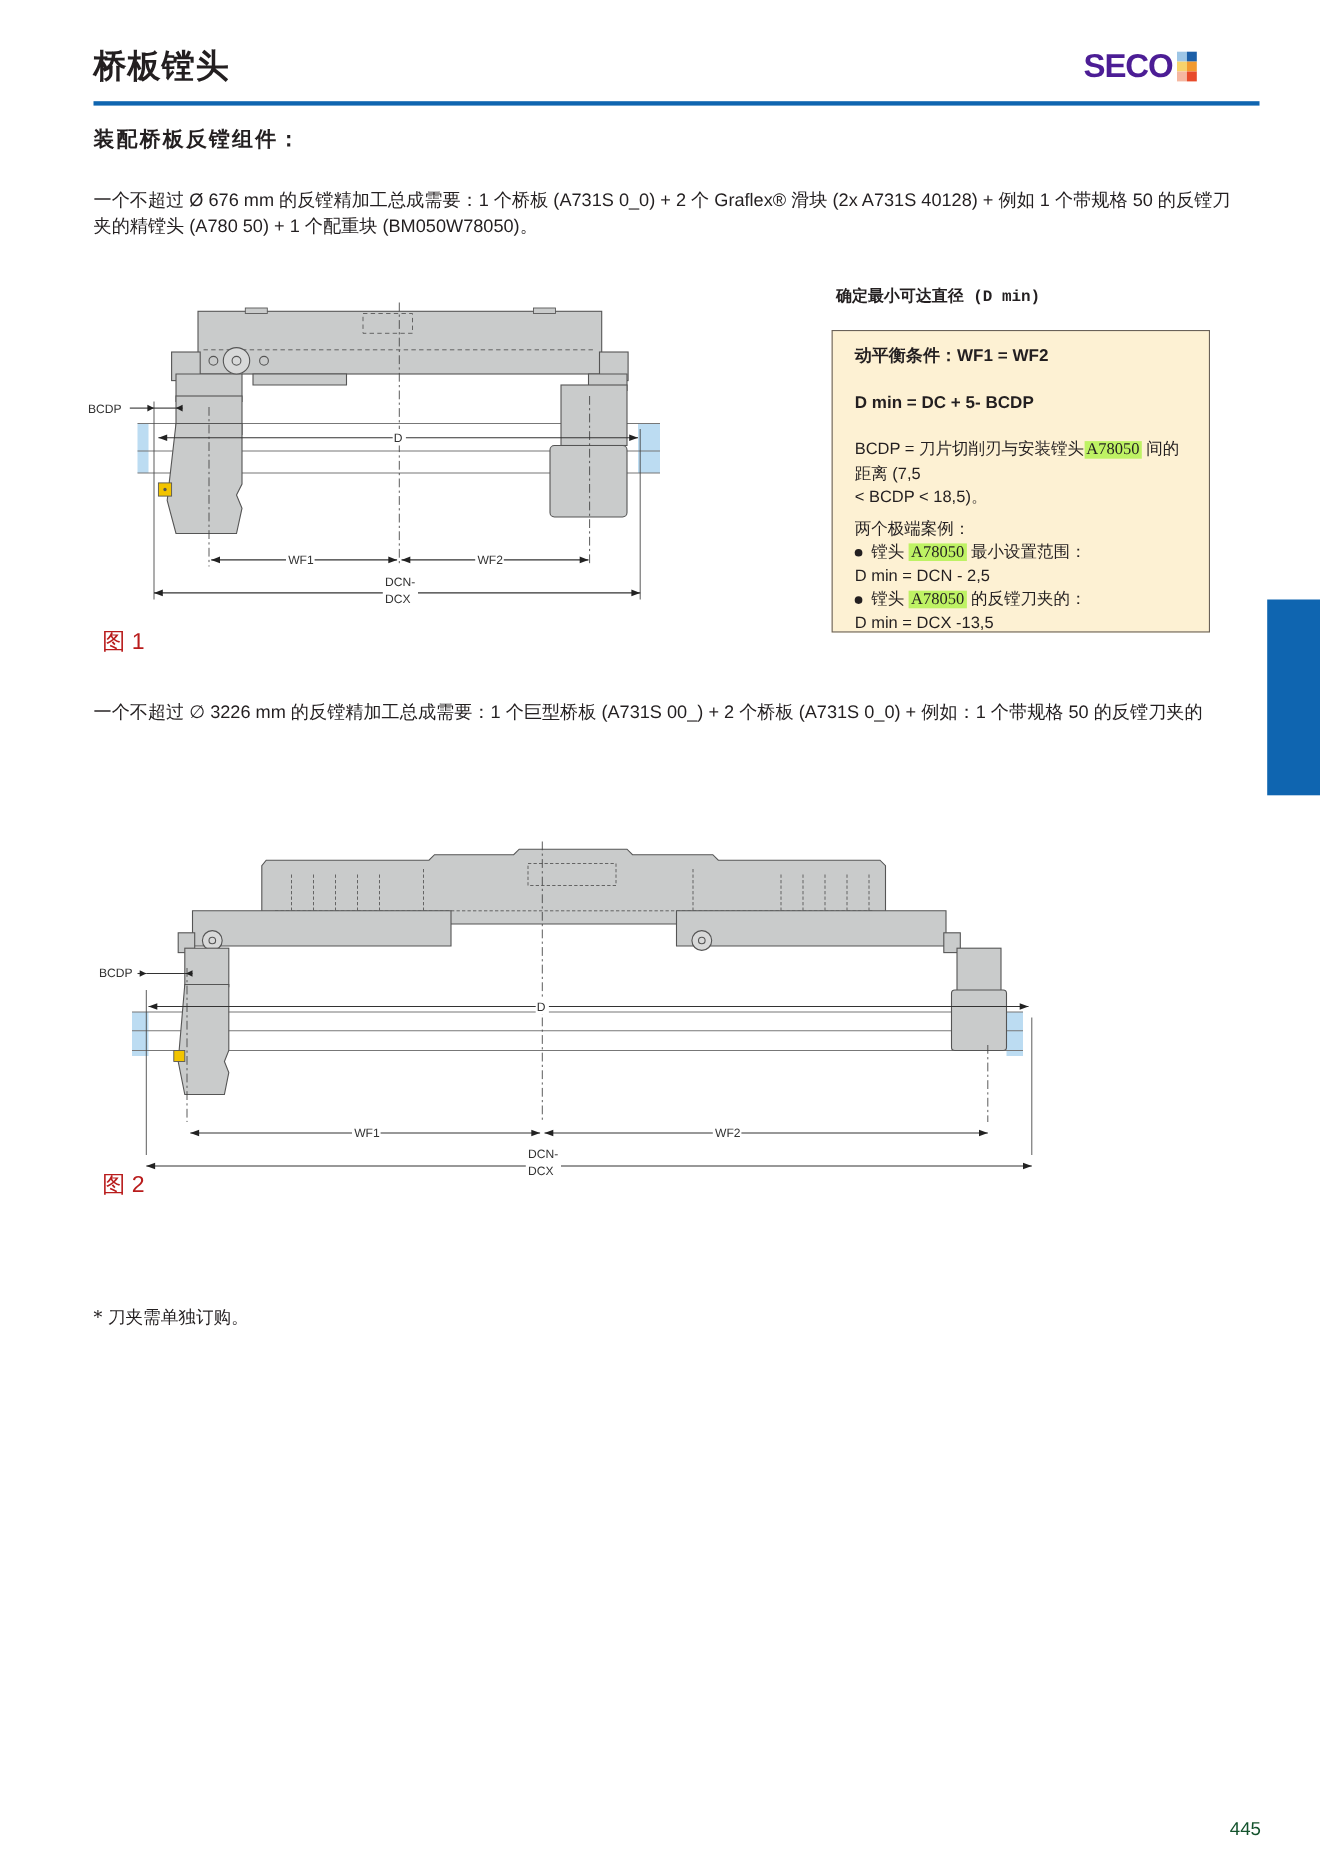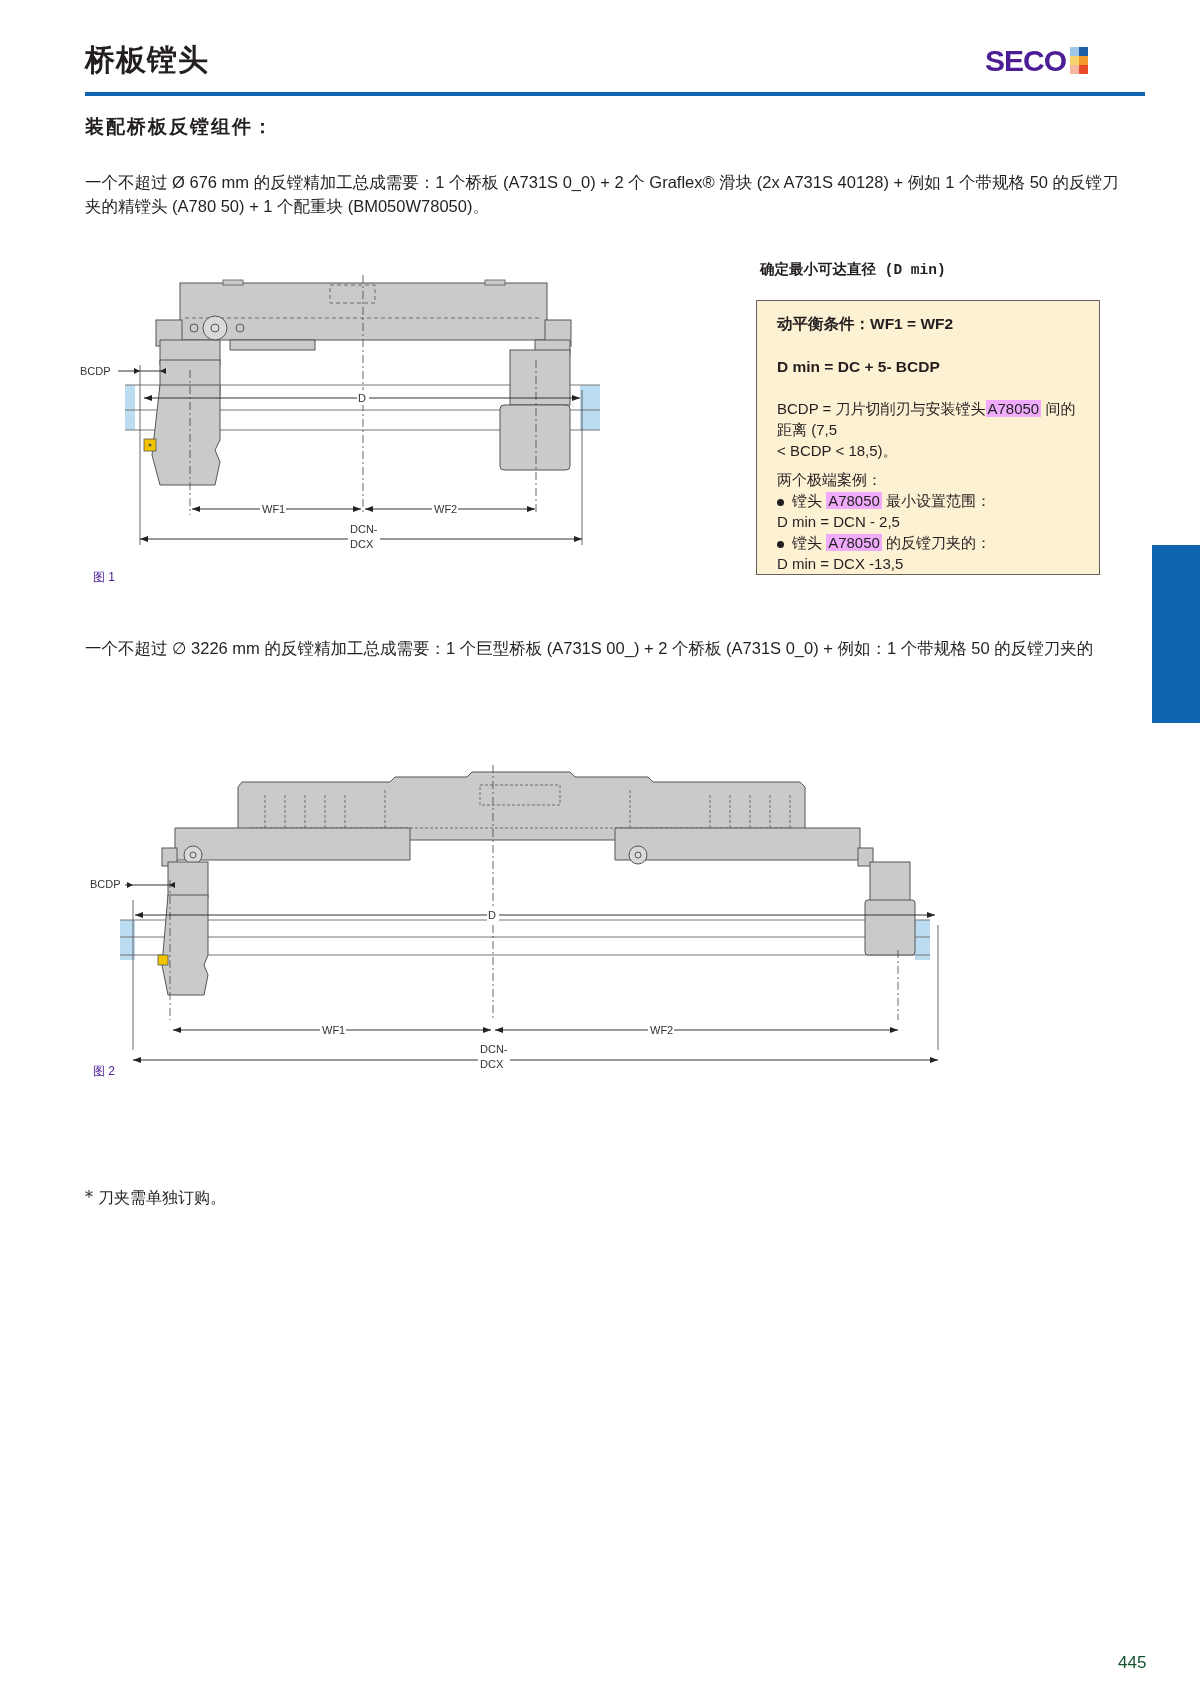--- a/index.html
+++ b/index.html
@@ -19,26 +19,26 @@
                      font-size:19px; font-weight:bold; letter-spacing:2px; }
   .para { left:85px; width:1070px; font-family:"Liberation Sans",sans-serif; font-size:16.5px;
           line-height:24px; color:#231f20; }
   .side-tab { left:1152px; top:545px; width:48px; height:178px; background:#0f65b0; }
   .dmin-title { left:760px; top:260px; font-size:14.5px; font-weight:bold; font-family:Liberation Mono, monospace; }
   .dmin-box { left:756px; top:300px; width:344px; height:275px; background:#fdf1d3;
               border:1.5px solid #6a6259; box-sizing:border-box; padding:12px 18px 10px 20px;
               font-family:"Liberation Sans",sans-serif; font-size:15px; line-height:21px; }
   .dmin-box .b { font-weight:bold; font-size:15.5px; }
   .dmin-box p { margin:0; }
-  .hl { background:#f0abfc; padding:0 2px; }
+  .hl { background:#bef264; padding:0 2px;font-family:Liberation Serif, serif; }
   .bul { margin-left:14px; }
   .bul .dot { display:inline-block; width:7px; height:7px; border-radius:50%; background:#231f20;
               margin-right:8px; vertical-align:middle; }
   .ind { margin-left:45px; }
-  .fig-label { font-family:"Liberation Sans",sans-serif; font-size:12px; color:#4c1d95; }
+  .fig-label { font-family:"Liberation Sans",sans-serif; font-size:21px; color:#b91c1c; }
   .footnote { left:85px; top:1188px; font-family:"DejaVu Serif","Liberation Serif",serif; font-size:16px;text-align:right; }
   .page-num { left:1118px; top:1653px; font-family:"Liberation Sans",sans-serif; font-size:17px; color:#14532d; }
   svg text { font-family:"Liberation Sans",sans-serif; }
 </style>
 </head>
 <body>
 
 <div class="abs page-title">桥板镗头</div>
 <div class="abs logo">
   <span class="logo-text">SECO</span>

